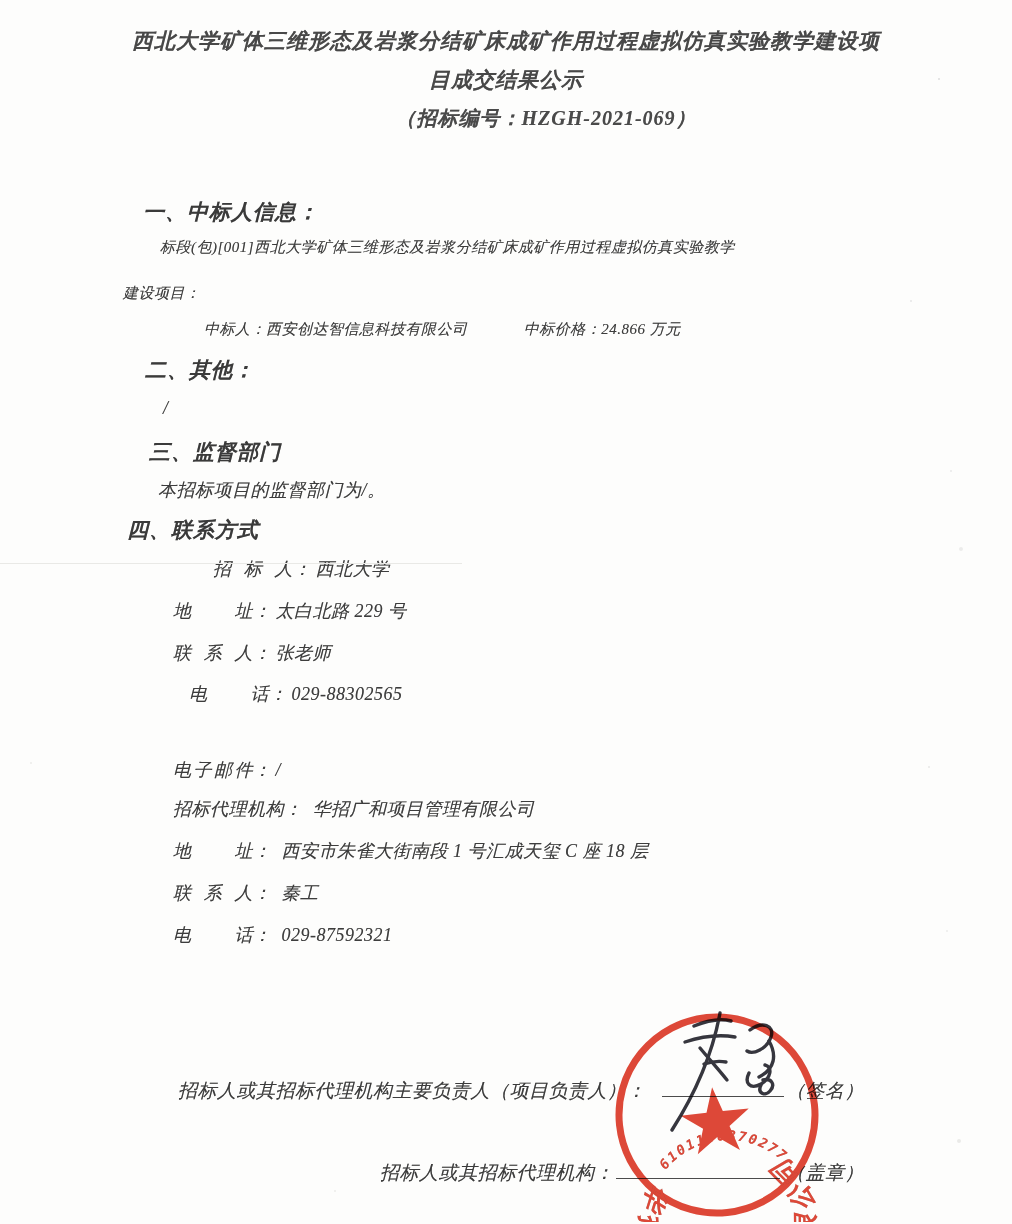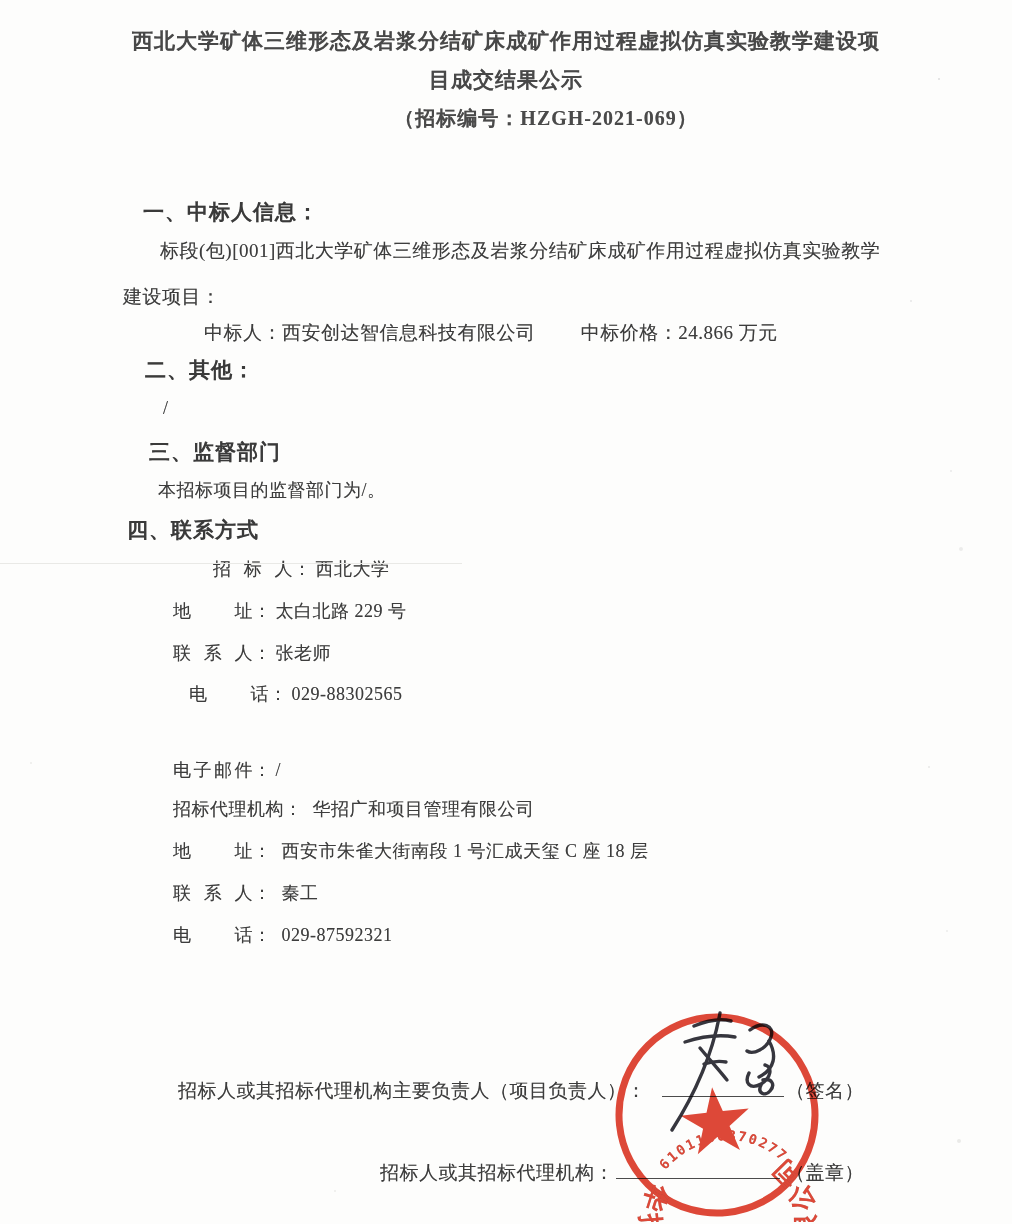--- a/index.html
+++ b/index.html
@@ -2,33 +2,34 @@
 <html><head>
 <meta charset="utf-8">
 <style>
   html,body{margin:0;padding:0;background:#ffffff;}
   .page{
     position:relative;width:1012px;height:1224px;overflow:hidden;
     background:#fdfdfc;
     font-family:"Liberation Serif","DejaVu Serif",serif;
     color:#3d3d3d;
     text-shadow:0 0 0.5px rgba(70,70,70,.45);
+    font-style:italic;
   }
   .abs{position:absolute;white-space:nowrap;}
   .center{left:0;width:1012px;text-align:center;}
   .title-line{font-size:21px;font-weight:700;color:#484848;letter-spacing:1px;}
   .tender-no{font-size:20px;font-weight:600;color:#4a4a4a;letter-spacing:1px;padding-left:40px;}
   .h{font-size:21px;font-weight:700;color:#3a3a3a;letter-spacing:1px;}
-  .p{font-size:19px;letter-spacing:.5px;}
+  .p{font-size:15px;letter-spacing:.5px;}
   .b{font-size:18px;letter-spacing:.5px;}
   .jl{display:inline-block;width:80px;text-align:justify;text-align-last:justify;}
   .wl{display:inline-block;text-align:center;}
   .val{padding-left:4px;}
   .agency .val{padding-left:10px;}
-  .price{margin-left:40px;}
+  .price{margin-left:52px;}
   .foot{font-size:19px;letter-spacing:.5px;color:#3c3c3c;}
   .ul{display:inline-block;border-bottom:1.6px solid #4b4b4b;height:20px;vertical-align:baseline;}
   .ul1{width:122px;margin-left:16px;margin-right:2px;}
   .ul2{width:164px;margin-left:2px;margin-right:6px;}
   .fold-line{position:absolute;left:0;top:563px;width:462px;height:1px;background:#e9e9e6;}
   .noise{position:absolute;left:938px;top:78px;width:2px;height:2px;background:#cfcfcf;border-radius:50%;opacity:.7;
     box-shadow:-28px 222px 0 #dcdcdc, 12px 392px 0 #e0e0e0, 22px 470px 0 1px #e6e6e4,
     -10px 688px 0 #dedede, 20px 1062px 0 1px #e2e2e0, -604px 1112px 0 #e3e3e1,
     -908px 684px 0 #e4e4e2, 8px 852px 0 #e5e5e3;}
   .stamp-wrap{position:absolute;left:612px;top:1008px;width:210px;height:214px;

